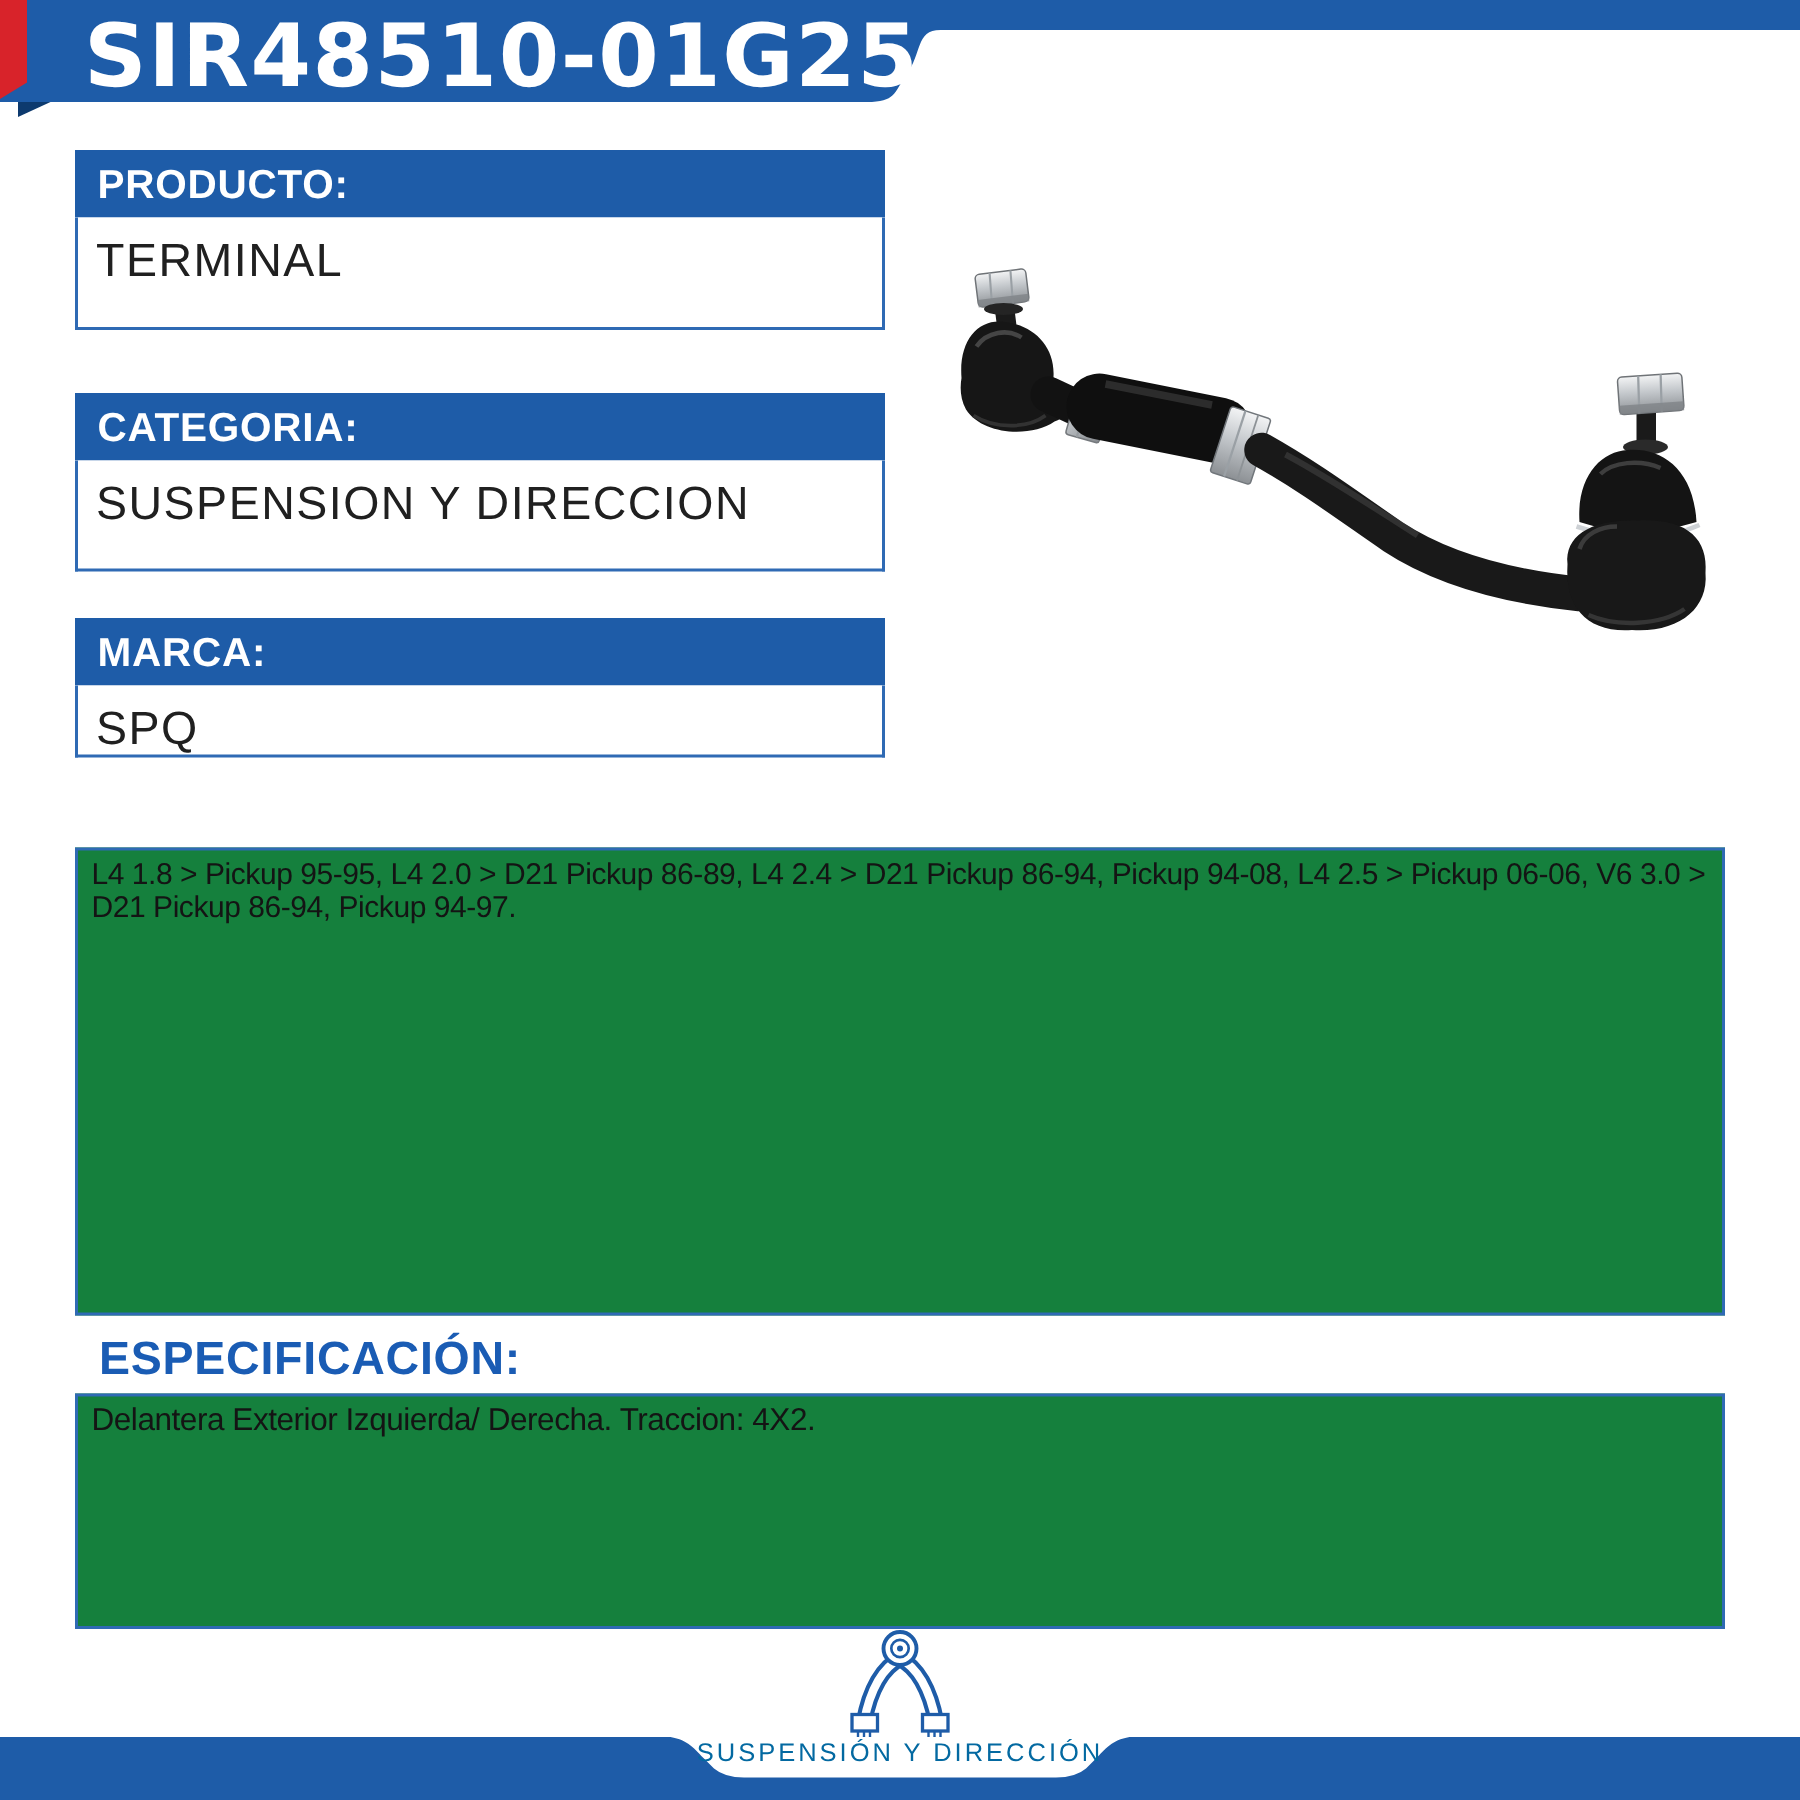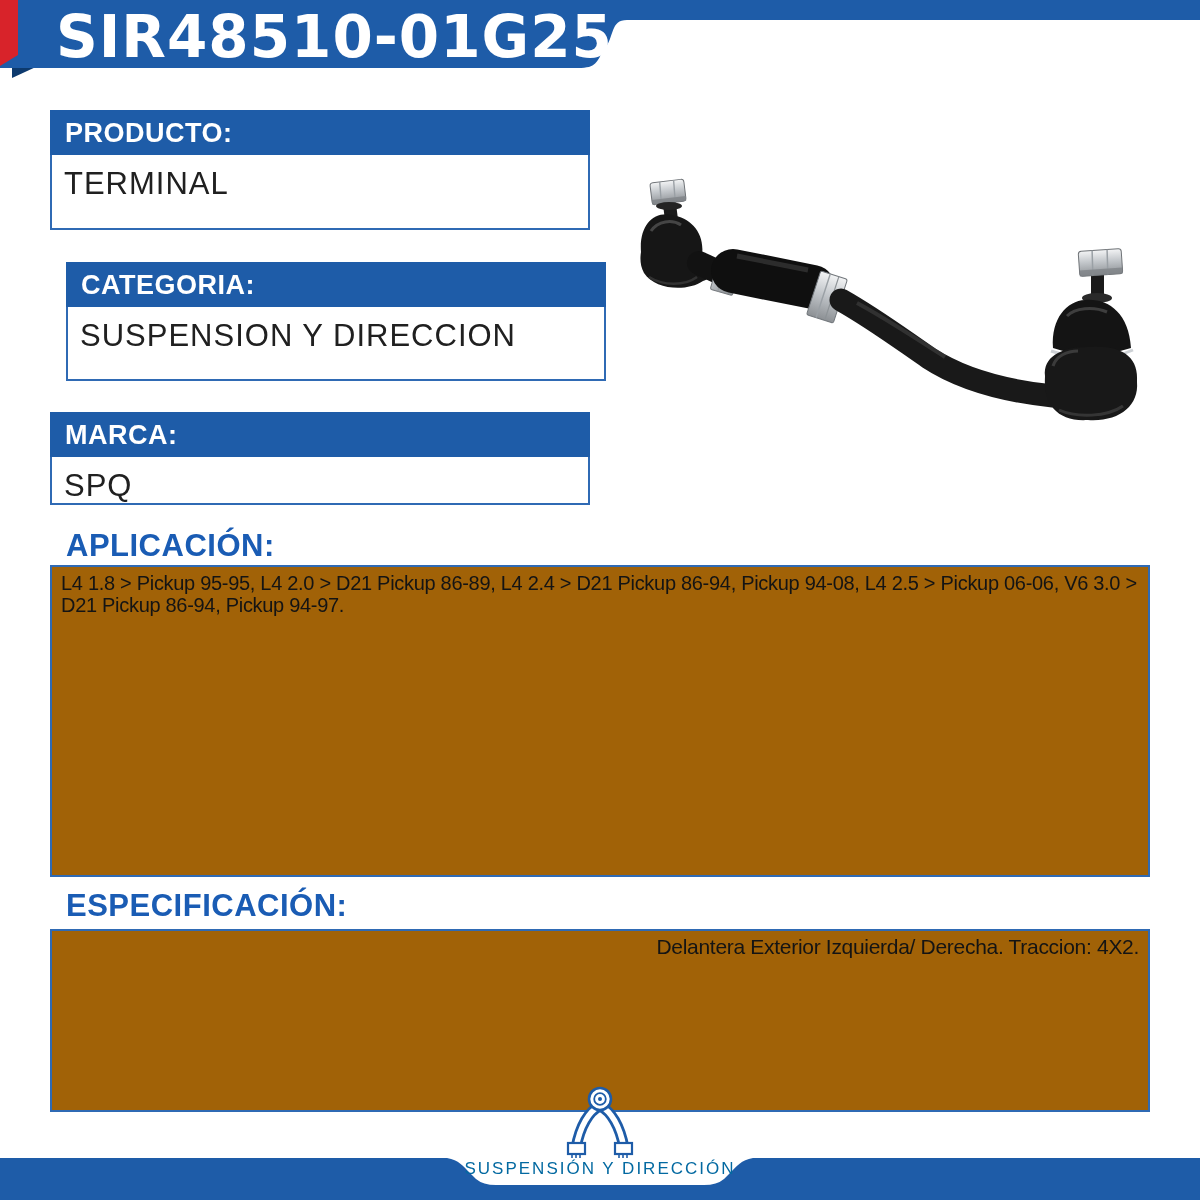--- a/index.html
+++ b/index.html
@@ -19,40 +19,40 @@
   .field{position:absolute;left:50px;width:540px;}
   .field .bar{
     background:#1E5CA8;color:#ffffff;font-weight:700;font-size:27px;
     letter-spacing:.5px;height:45px;line-height:46px;padding-left:15px;
   }
   .field .val{
     background:#ffffff;border:2px solid #2F6AB4;border-top:none;
     font-size:31px;color:#202020;letter-spacing:1px;
     padding:11px 12px 0 12px;box-sizing:border-box;
   }
-  #field-producto{top:110px;}   #field-producto .val{height:75px;}
-  #field-categoria{top:262px;margin-left:16px;}  #field-categoria .val{height:74px;}
+  #field-producto{top:100px;}   #field-producto .val{height:75px;}
+  #field-categoria{top:262px;}  #field-categoria .val{height:74px;}
   #field-marca{top:412px;}      #field-marca .val{height:48px;}
   
   .product-photo{position:absolute;left:615px;top:160px;width:530px;height:270px;}
   
   .section-title{
     position:absolute;left:66px;color:#1A5CB4;font-weight:700;
     font-size:31px;letter-spacing:.5px;
   }
   #title-aplicacion{top:528px;}
   #title-especificacion{top:888px;text-align:right;}
   .section-box{
-    position:absolute;left:50px;width:1100px;background:#a16207;
+    position:absolute;left:50px;width:1100px;background:#15803d;
     border:2px solid #2F6AB4;box-sizing:border-box;
     font-size:20px;color:#141414;letter-spacing:-.3px;line-height:22px;
     padding:5px 9px;
   }
   #box-aplicacion{top:565px;height:312px;}
-  #box-especificacion{top:929px;height:183px;font-size:21px;text-align:right;}
+  #box-especificacion{top:929px;height:157px;font-size:21px;}
   
   .footer-band{position:absolute;left:0;top:1158px;width:1200px;height:42px;}
   .footer-logo{position:absolute;left:556px;top:1086px;width:88px;height:72px;}
   .footer-brand{
     position:absolute;left:0;top:1159px;width:1200px;text-align:center;
     color:#0369a1;font-size:17px;letter-spacing:2px;font-weight:400;
   }
 </style>
 </head>
 <body>
@@ -144,21 +144,20 @@
                C490,196 462,196 438,188 Z" fill="#141414"></path>
       <path d="M452,156 C460,148 478,146 492,152" stroke="#484848" stroke-width="3" fill="none" opacity=".8"></path>
       <path d="M436,191 C462,200 496,200 518,190" stroke="#cdd1d5" stroke-width="3" fill="none"></path>
       <path d="M430,216 C428,197 446,186 476,187 C508,185 524,198 522,222
                C524,246 504,262 473,260 C444,262 428,246 430,216 Z" fill="#181818"></path>
       <path d="M438,206 C441,196 452,191 463,191" stroke="#454545" stroke-width="3" fill="none" opacity=".8"></path>
       <path d="M444,250 C462,258 492,257 508,246" stroke="#3d3d3d" stroke-width="3" fill="none" opacity=".8"></path>
     </g>
   </svg>
 
-  <div class="section-title" id="title-aplicacion">APLICACIÓN:</div>
   <div class="section-box" id="box-aplicacion">L4 1.8 &gt; Pickup 95-95, L4 2.0 &gt; D21 Pickup 86-89, L4 2.4 &gt; D21 Pickup 86-94, Pickup 94-08, L4 2.5 &gt; Pickup 06-06, V6 3.0 &gt; D21 Pickup 86-94, Pickup 94-97.</div>
 
   <div class="section-title" id="title-especificacion">ESPECIFICACIÓN:</div>
   <div class="section-box" id="box-especificacion">Delantera Exterior Izquierda/ Derecha. Traccion: 4X2.</div>
 
   <svg class="footer-band" viewBox="0 0 1200 42">
     <rect x="0" y="0" width="1200" height="42" fill="#1E5CA8"></rect>
     <path d="M447 0 H753 C741 2 737 8 730 15 L724 21 Q717 27 704 27 H496 Q483 27 476 21 L470 15 C463 8 459 2 447 0 Z" fill="#ffffff"></path>
   </svg>
 

